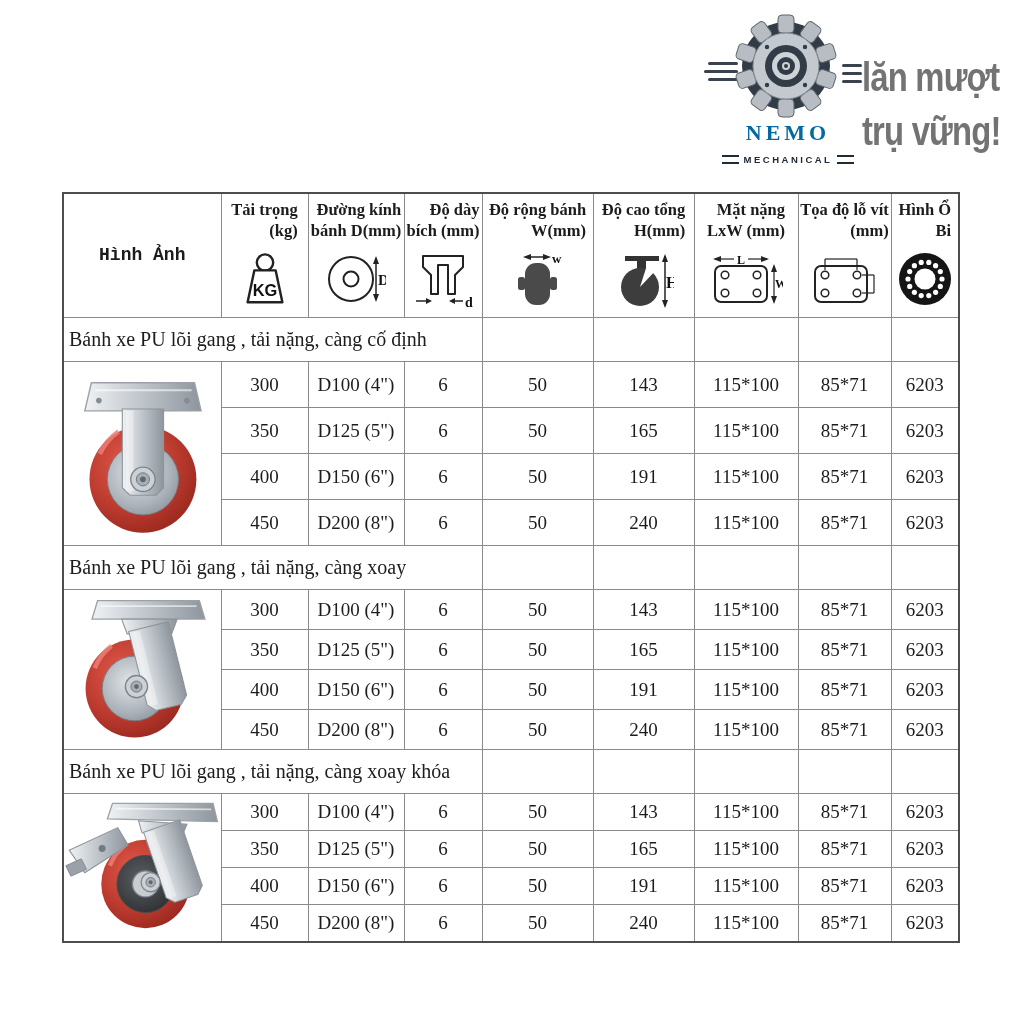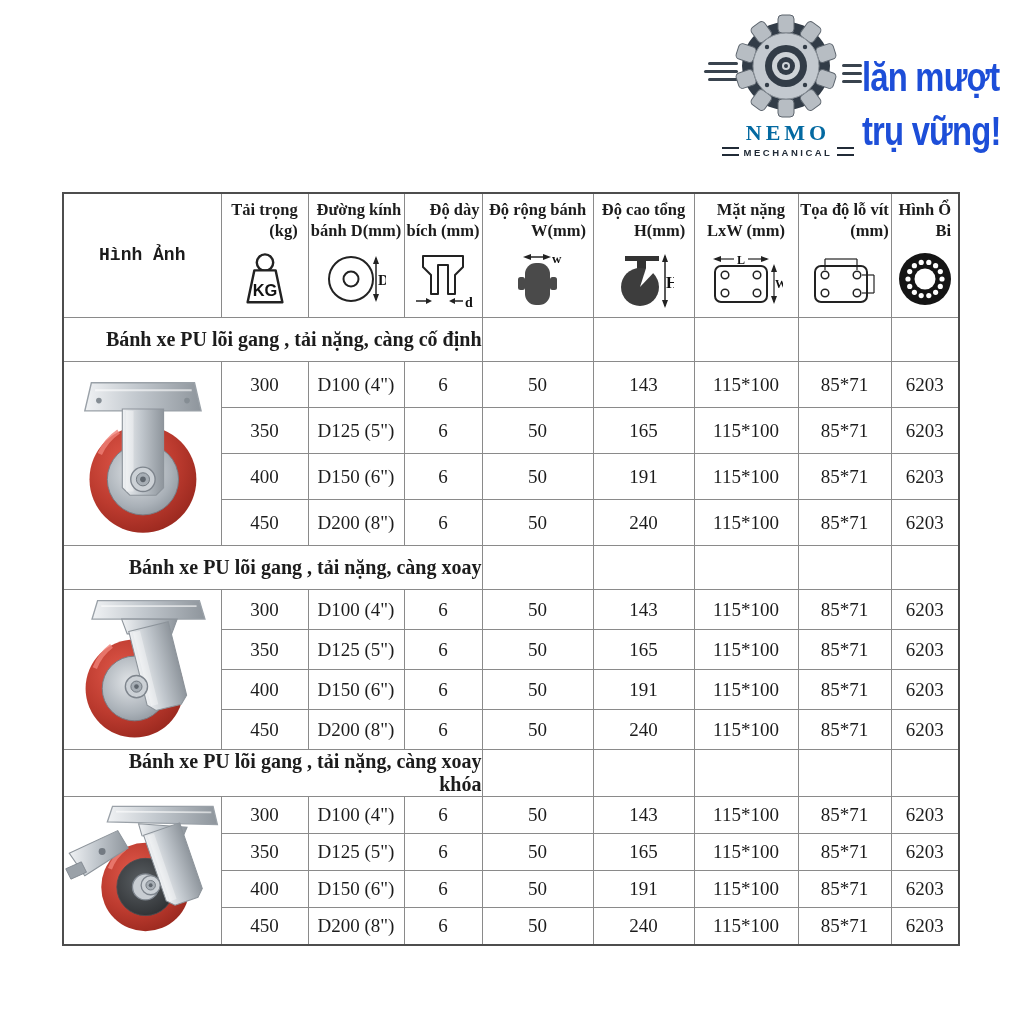--- a/index.html
+++ b/index.html
@@ -13,44 +13,44 @@
   .speed div{height:3px;background:#39434e;border-radius:2px;}
   .speed-left{left:4px;top:52px;}
   .speed-left div:nth-child(1){width:30px;margin-left:4px;}
   .speed-left div:nth-child(2){width:34px;}
   .speed-left div:nth-child(3){width:30px;margin-left:4px;}
   .speed-right{left:142px;top:54px;}
   .speed-right div{width:20px;}
   .brandblock{position:absolute;left:8px;top:112px;width:160px;text-align:center;}
   .brand{font-family:"Liberation Serif",serif;font-weight:bold;font-size:22px;
          letter-spacing:4px;color:#0369a1;line-height:1;}
-  .mech{display:flex;justify-content:center;gap:5px;margin-top:3px;}
+  .mech{display:flex;align-items:center;justify-content:center;gap:5px;margin-top:10px;}
   .mech-label{font-family:"Liberation Sans",sans-serif;font-weight:bold;font-size:9.5px;
               letter-spacing:2.5px;color:#212b37;}
   .dline{width:17px;height:5px;border-top:2px solid #212b37;border-bottom:2px solid #212b37;}
   .slogan{position:absolute;left:162px;top:40px;width:158px;
-          font-family:"Liberation Sans",sans-serif;font-weight:bold;color:#1d4ed8;
+          font-family:"Liberation Sans",sans-serif;font-weight:bold;color:#737373;
           font-size:41px;line-height:54px;white-space:nowrap;}
   .slogan span{display:inline-block;transform:scaleX(.8);transform-origin:left center;
                letter-spacing:-1px;}
 
   
   .table-wrap{position:absolute;left:62px;top:192px;}
   table{border-collapse:collapse;table-layout:fixed;width:896px;border:2px solid #4d4d4d;}
   td,th{border:1px solid #8a8a8a;padding:0;vertical-align:middle;text-align:center;
         font-size:19px;overflow:hidden;}
   tr.hdr th{height:123px;vertical-align:top;font-weight:bold;}
   .hwrap{height:118px;display:flex;flex-direction:column;align-items:center;padding-top:5px;box-sizing:border-box;}
   .hwrap svg{margin-top:auto;margin-bottom:4px;flex:0 0 auto;}
   .hlbl{font-size:16.5px;line-height:1.3;font-weight:bold;text-align:right;}
   .hlbl span{display:block;}
   .mid{justify-content:center;padding-top:6px;font-family:Liberation Mono, monospace;}
   .mid .hlbl{font-size:18px;}
   tr.sec-row{height:44px;}
-  td.sec{text-align:right;font-weight:bold;font-size:20px;padding-left:23px;}
+  td.sec{text-align:left;font-weight:normal;font-size:20px;padding-left:5px;}
   tr.s1{height:46px;} tr.s2{height:40px;} tr.s3{height:37px;}
   td.load{font-weight:normal;text-align:center;}
   td.imgcell{vertical-align:middle;}
   td.imgcell svg{display:block;margin:0 auto;}
   .dimtext{font-family:"Liberation Serif",serif;font-weight:bold;}
 </style>
 </head>
 <body>
 
 <div class="logo-wrap">

